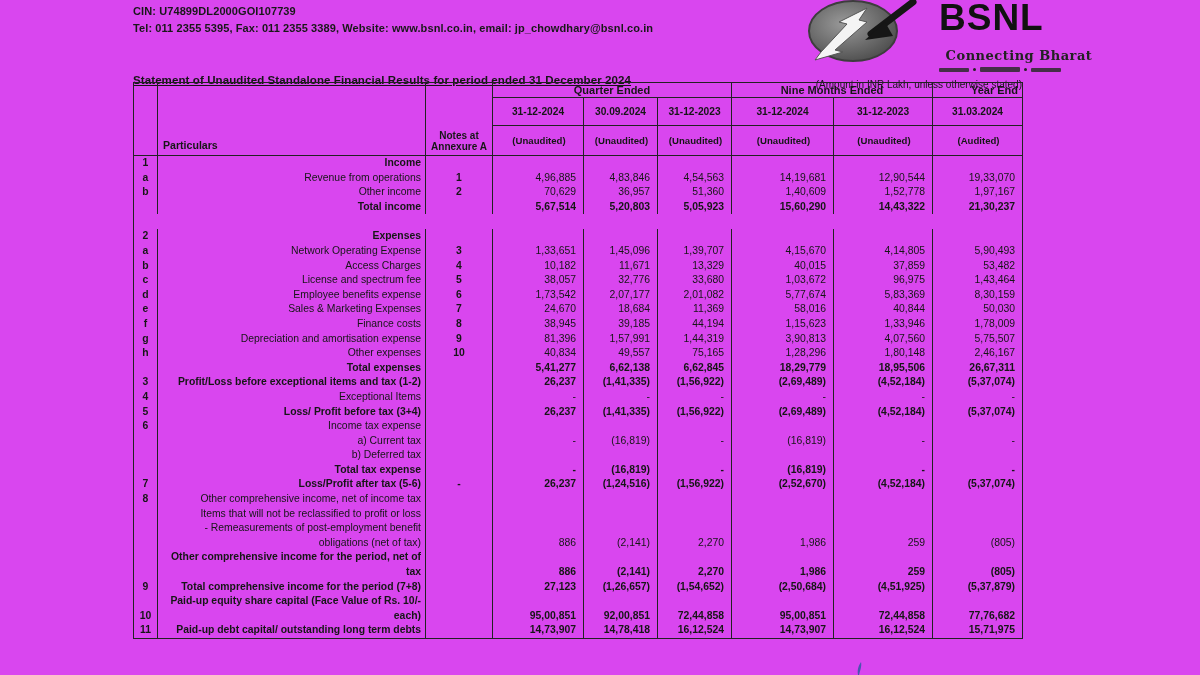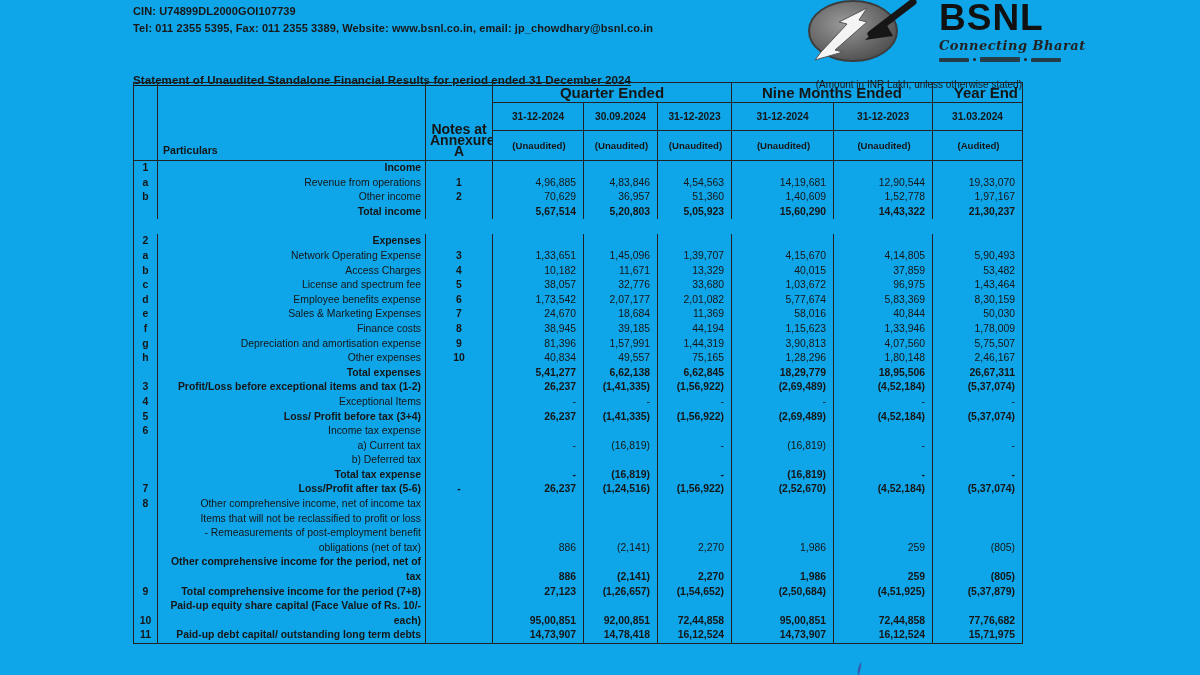--- a/index.html
+++ b/index.html
@@ -2,31 +2,31 @@
 <html><head>
 <meta charset="utf-8">
 <style>
   * { margin:0; padding:0; box-sizing:border-box; }
   html,body { background:#ffffff; }
   body {
     width:1200px; height:675px; overflow:hidden; position:relative;
     font-family:"Liberation Sans", sans-serif; color:#1b1b1b;
     -webkit-font-smoothing:antialiased;
   }
-  .page { position:absolute; inset:0; background:#0ea5e9; }
+  .page { position:absolute; inset:0; background:#d946ef; }
 
   
   .letterhead { position:absolute; left:133px; top:3px; width:660px; }
   .letterhead .line { font-weight:bold; font-size:11px; line-height:17px; color:#181818; letter-spacing:0.1px; }
 
   .logo { position:absolute; left:795px; top:0; width:290px; height:66px; }
   .globe { position:absolute; left:6px; top:0; width:118px; height:62px; }
   .brand-block { position:absolute; left:144px; top:0; width:160px; }
   .brand { font-weight:bold; font-size:37px; line-height:36px; letter-spacing:1px; color:#111; font-family:"Liberation Sans", sans-serif; }
-  .tagline { font-family:"DejaVu Serif", serif; font-style:italic; font-weight:bold; font-size:13px; color:#222; margin-top:2px; letter-spacing:0.5px; }
+  .tagline { font-family:"DejaVu Serif", serif; font-weight:bold; font-size:13px; color:#222; margin-top:12px; letter-spacing:0.5px;text-align:center; }
   .subtagline { margin-top:4px; display:flex; align-items:center; gap:4px; }
   .smudge { height:4px; background:#2a2a2a; border-radius:1px; opacity:0.85; }
   .smudge.w1 { width:30px; } .smudge.w2 { width:40px; height:5px; } .smudge.w3 { width:30px; }
   .bullet { width:3px; height:3px; background:#222; border-radius:50%; }
 
   
   .title-row { position:absolute; left:133px; top:70px; width:889px; }
   .doc-title { font-weight:bold; font-size:11.5px; color:#151515; text-decoration:underline; letter-spacing:0.1px; }
   .amount-note { position:absolute; right:0; top:9px; font-weight:normal; font-size:10px; color:#151515; }
 
@@ -36,26 +36,26 @@
   th, td { font-size:10.4px; color:#161616; vertical-align:bottom; overflow:hidden; }
 
   col.c-num  { width:24px; }
   col.c-part { width:268px; }
   col.c-note { width:67px; }
   col.c-q1 { width:91px; } col.c-q2 { width:74px; } col.c-q3 { width:74px; }
   col.c-n1 { width:102px; } col.c-n2 { width:99px; }
   col.c-ye { width:90px; }
 
   thead th { font-weight:bold; border:1px solid #222; padding:1px 4px; }
-  th.group { text-align:center; height:14px; vertical-align:middle; font-size:15px; }
+  th.group { text-align:center; height:14px; vertical-align:middle; font-size:11px; }
   th.group-ye { text-align:right; }
   th.date { text-align:center; height:28px; vertical-align:middle; font-size:10.2px; }
   th.audit { text-align:center; height:30px; vertical-align:middle; font-size:9.6px;padding-left:6px; }
   th.part-head { text-align:left; vertical-align:bottom; padding:2px 5px 4px 5px; font-size:10.6px; }
-  th.note-head { text-align:center; vertical-align:bottom; font-size:14px; line-height:11px; padding-bottom:3px; }
+  th.note-head { text-align:center; vertical-align:bottom; font-size:10px; line-height:11px; padding-bottom:3px; }
   th.numcol-head { border-right:1px solid #222; }
 
   tbody td { border-left:1px solid #222; border-right:1px solid #222; padding:0 4px; line-height:14.6px; }
   tbody tr.spacer td { height:15px; }
   td.num { text-align:center; font-weight:bold; padding:0; }
   td.lbl { text-align:right; padding-left:5px; }
   td.note { text-align:center; font-weight:bold; }
   td.val { text-align:right; padding-right:7px; white-space:nowrap; }
   tr.bold td { font-weight:bold; }
   tbody tr:last-child td { border-bottom:1.6px solid #222; }

